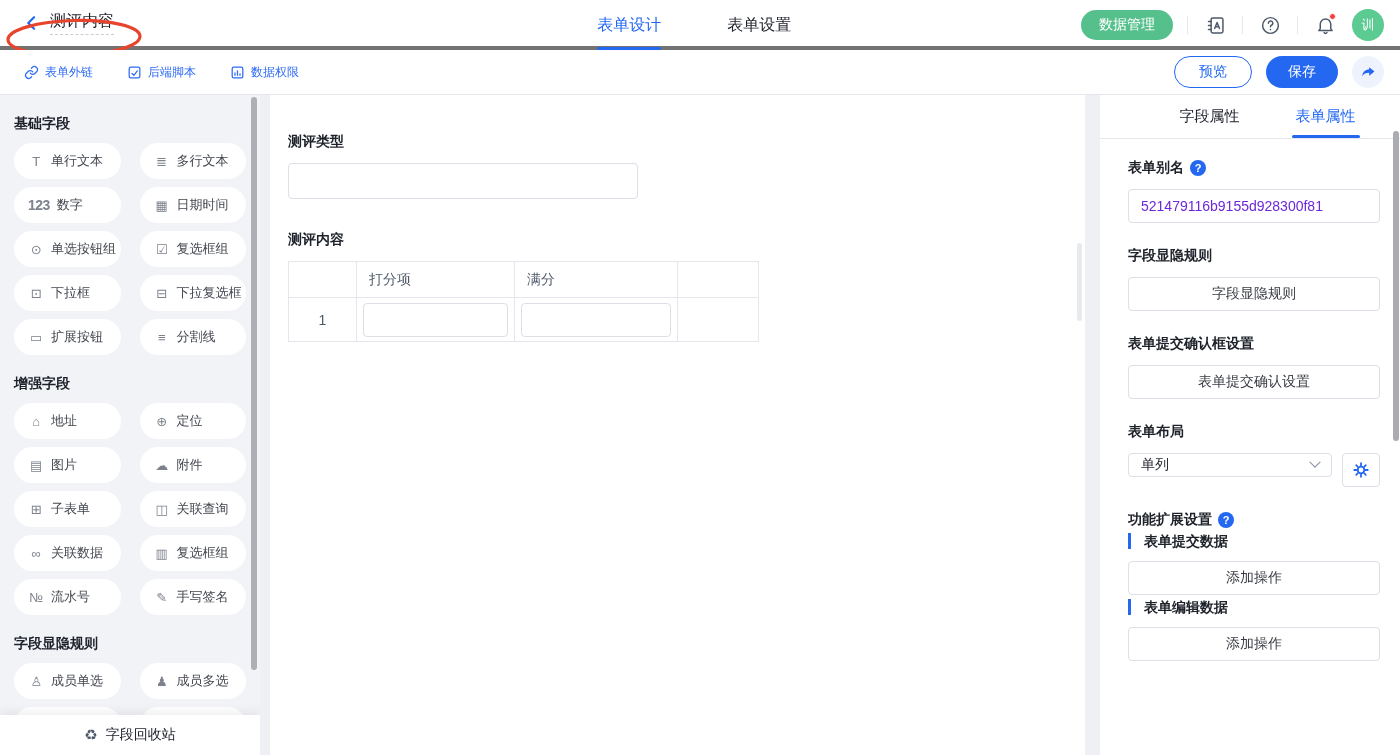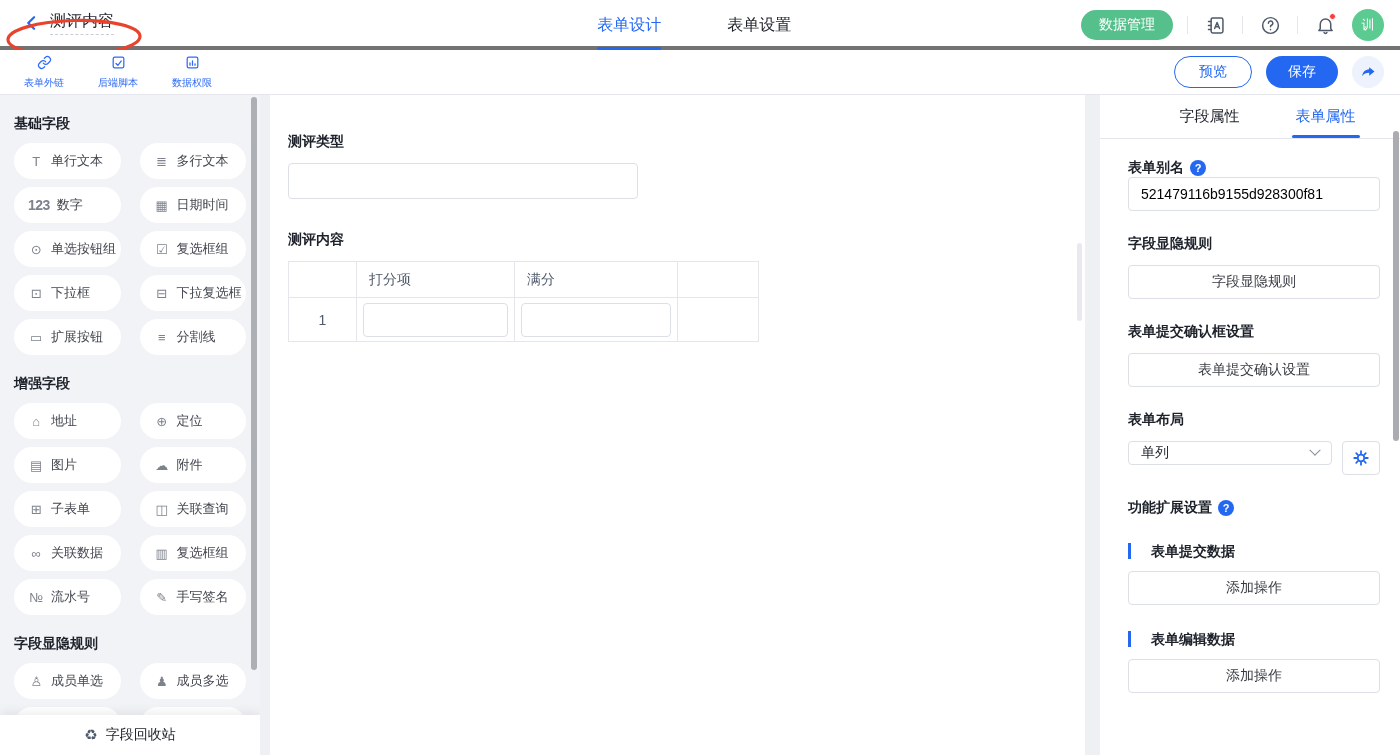--- a/index.html
+++ b/index.html
@@ -25,21 +25,21 @@
     border-radius:15px; cursor:pointer; }
   .v-sep { width:1px; height:18px; background:#e5e6eb; }
   .icon-btn { display:flex; align-items:center; justify-content:center; width:26px; height:26px; cursor:pointer; position:relative; }
   .red-dot { position:absolute; top:1px; right:2px; width:7px; height:7px; background:#f53f3f; border-radius:50%; border:1px solid #fff; }
   .avatar { width:32px; height:32px; border-radius:50%; background:#5bcb92; color:#fff; font-size:13px;
     display:flex; align-items:center; justify-content:center; cursor:pointer; }
 
   
   .toolbar { height:45px; background:#fff; border-bottom:1px solid #e5e6eb; display:flex; align-items:center;
     padding:0 16px 0 24px; position:relative; }
-  .tb-link { display:flex; align-items:center; gap:6px; color:#2e6bf6; font-size:10px; margin-right:34px; cursor:pointer;flex-direction:column; }
+  .tb-link { display:flex; align-items:center; gap:6px; color:#2e6bf6; font-size:12px; margin-right:34px; cursor:pointer; }
   .toolbar-right { position:absolute; right:16px; display:flex; align-items:center; gap:14px; }
   .btn-outline { height:32px; padding:0 24px; border-radius:16px; border:1px solid #2468f2; color:#2468f2;
     background:#fff; font-size:14px; cursor:pointer; }
   .btn-primary { height:32px; padding:0 22px; border-radius:16px; border:none; background:#2468f2; color:#fff;
     font-size:14px; cursor:pointer; }
   .share-btn { width:32px; height:32px; border-radius:50%; background:#edf2fd; border:none; display:flex;
     align-items:center; justify-content:center; cursor:pointer; }
 
   
   .body-wrap { display:flex; height:660px; }
@@ -78,33 +78,33 @@
   .panel { flex:none; width:300px; margin-left:15px; background:#fff; position:relative; overflow:hidden; }
   .panel-tabs { height:44px; border-bottom:1px solid #e5e6eb; display:flex; justify-content:center; gap:56px;padding-left:35px; }
   .p-tab { font-size:15px; color:#1d2129; display:flex; align-items:center; position:relative; cursor:pointer; }
   .p-tab.active { color:#2468f2; }
   .p-tab.active::after { content:""; position:absolute; left:-4px; right:-4px; bottom:0; height:3px; background:#2468f2; border-radius:2px; }
   .panel-content { padding:20px 20px 0 28px; }
   .p-label { font-size:14px; font-weight:bold; color:#1d2129; display:flex; align-items:center; gap:6px; }
   .help-dot { width:16px; height:16px; border-radius:50%; background:#2468f2; color:#fff; font-size:11px; font-weight:bold;
     display:inline-flex; align-items:center; justify-content:center; cursor:pointer; }
   .p-input { width:100%; height:34px; border:1px solid #dcdfe6; border-radius:4px; font-size:14px; padding:0 12px;
-    color:#000000; outline:none; }
+    color:#6d28d9; outline:none; margin-top:12px; }
   .p-btn { width:100%; height:34px; border:1px solid #dcdfe6; border-radius:4px; background:#fff; font-size:14px;
     color:#383b42; cursor:pointer; margin-top:12px; }
   .p-section { margin-top:24px; }
   .layout-row { display:flex; gap:10px; margin-top:12px; }
   .p-select { flex:1; height:24px; border:1px solid #dcdfe6; border-radius:4px; display:flex; align-items:center;
     justify-content:space-between; padding:0 12px; font-size:14px; color:#1d2129; cursor:pointer; }
   .chev-down { width:8px; height:8px; border-right:1.5px solid #86909c; border-bottom:1.5px solid #86909c;
     transform:rotate(45deg) translate(-2px,-2px); }
   .gear-btn { width:38px; height:34px; border:1px solid #dcdfe6; border-radius:4px; background:#fff; display:flex;
     align-items:center; justify-content:center; cursor:pointer; }
-  .group-label { font-size:14px; font-weight:bold; color:#1d2129; border-left:3px solid #2468f2; padding-left:20px;
-    margin-top:26px; line-height:16px; }
+  .group-label { font-size:14px; font-weight:bold; color:#1d2129; border-left:3px solid #2468f2; padding-left:13px;
+    margin-top:4px; line-height:16px; }
   .pn-scrollbar { position:absolute; right:1px; top:36px; width:6px; height:310px; background:#aaacb2; border-radius:3px; z-index:4; }
 
   svg { display:block; }
 </style>
 </head>
 <body>
 
 <div class="header">
   <div class="back-group">
     <span class="back-chevron">

